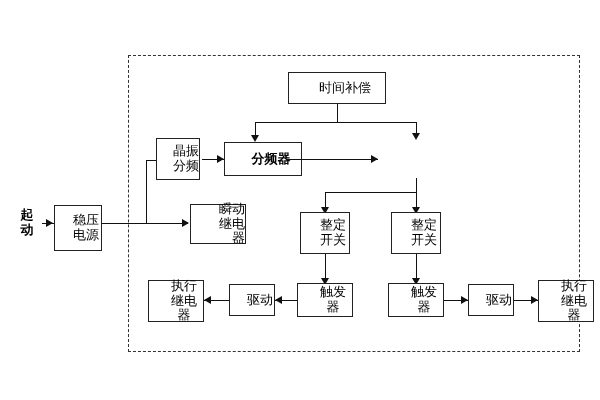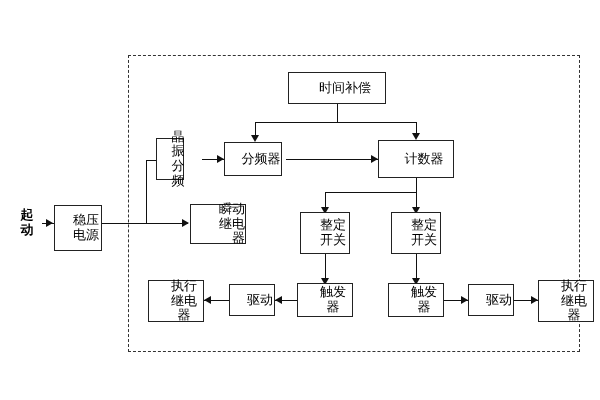--- a/index.html
+++ b/index.html
@@ -90,38 +90,35 @@
   <div class="arrow right" style="left:182px;top:219px;"></div>
 
   <div class="vline" style="left:146px;top:160px;height:63px;"></div>
   <div class="hline" style="left:146px;top:160px;width:10px;"></div>
 
   <div class="box" style="left:190px;top:204px;width:56px;height:40px;text-align:right;">
     <span>瞬动
 继电器</span>
   </div>
 
-  <div class="box" style="left:156px;top:138px;width:28px;height:42px;">
+  <div class="box" style="left:156px;top:138px;width:44px;height:42px;">
     <span>晶振
 分频</span>
   </div>
 
   <div class="hline" style="left:202px;top:159px;width:22px;"></div>
   <div class="arrow right" style="left:217px;top:155px;"></div>
 
-  <div class="box" style="left:224px;top:142px;width:58px;height:34px;">
+  <div class="box" style="left:224px;top:142px;width:78px;height:34px;font-weight:bold;">
     <span>分频器</span>
   </div>
 
   <div class="hline" style="left:286px;top:159px;width:92px;"></div>
   <div class="arrow right" style="left:371px;top:155px;"></div>
 
-  <div class="box" style="left:378px;top:140px;width:76px;height:38px;">
-    <span>计数器</span>
-  </div>
 
   <div class="box" style="left:288px;top:72px;width:98px;height:32px;">
     <span>时间补偿</span>
   </div>
 
   <div class="vline" style="left:337px;top:104px;height:18px;"></div>
   <div class="hline" style="left:255px;top:122px;width:162px;"></div>
   <div class="vline" style="left:255px;top:122px;height:14px;"></div>
   <div class="arrow down" style="left:251px;top:135px;"></div>
   <div class="vline" style="left:416px;top:122px;height:12px;"></div>

